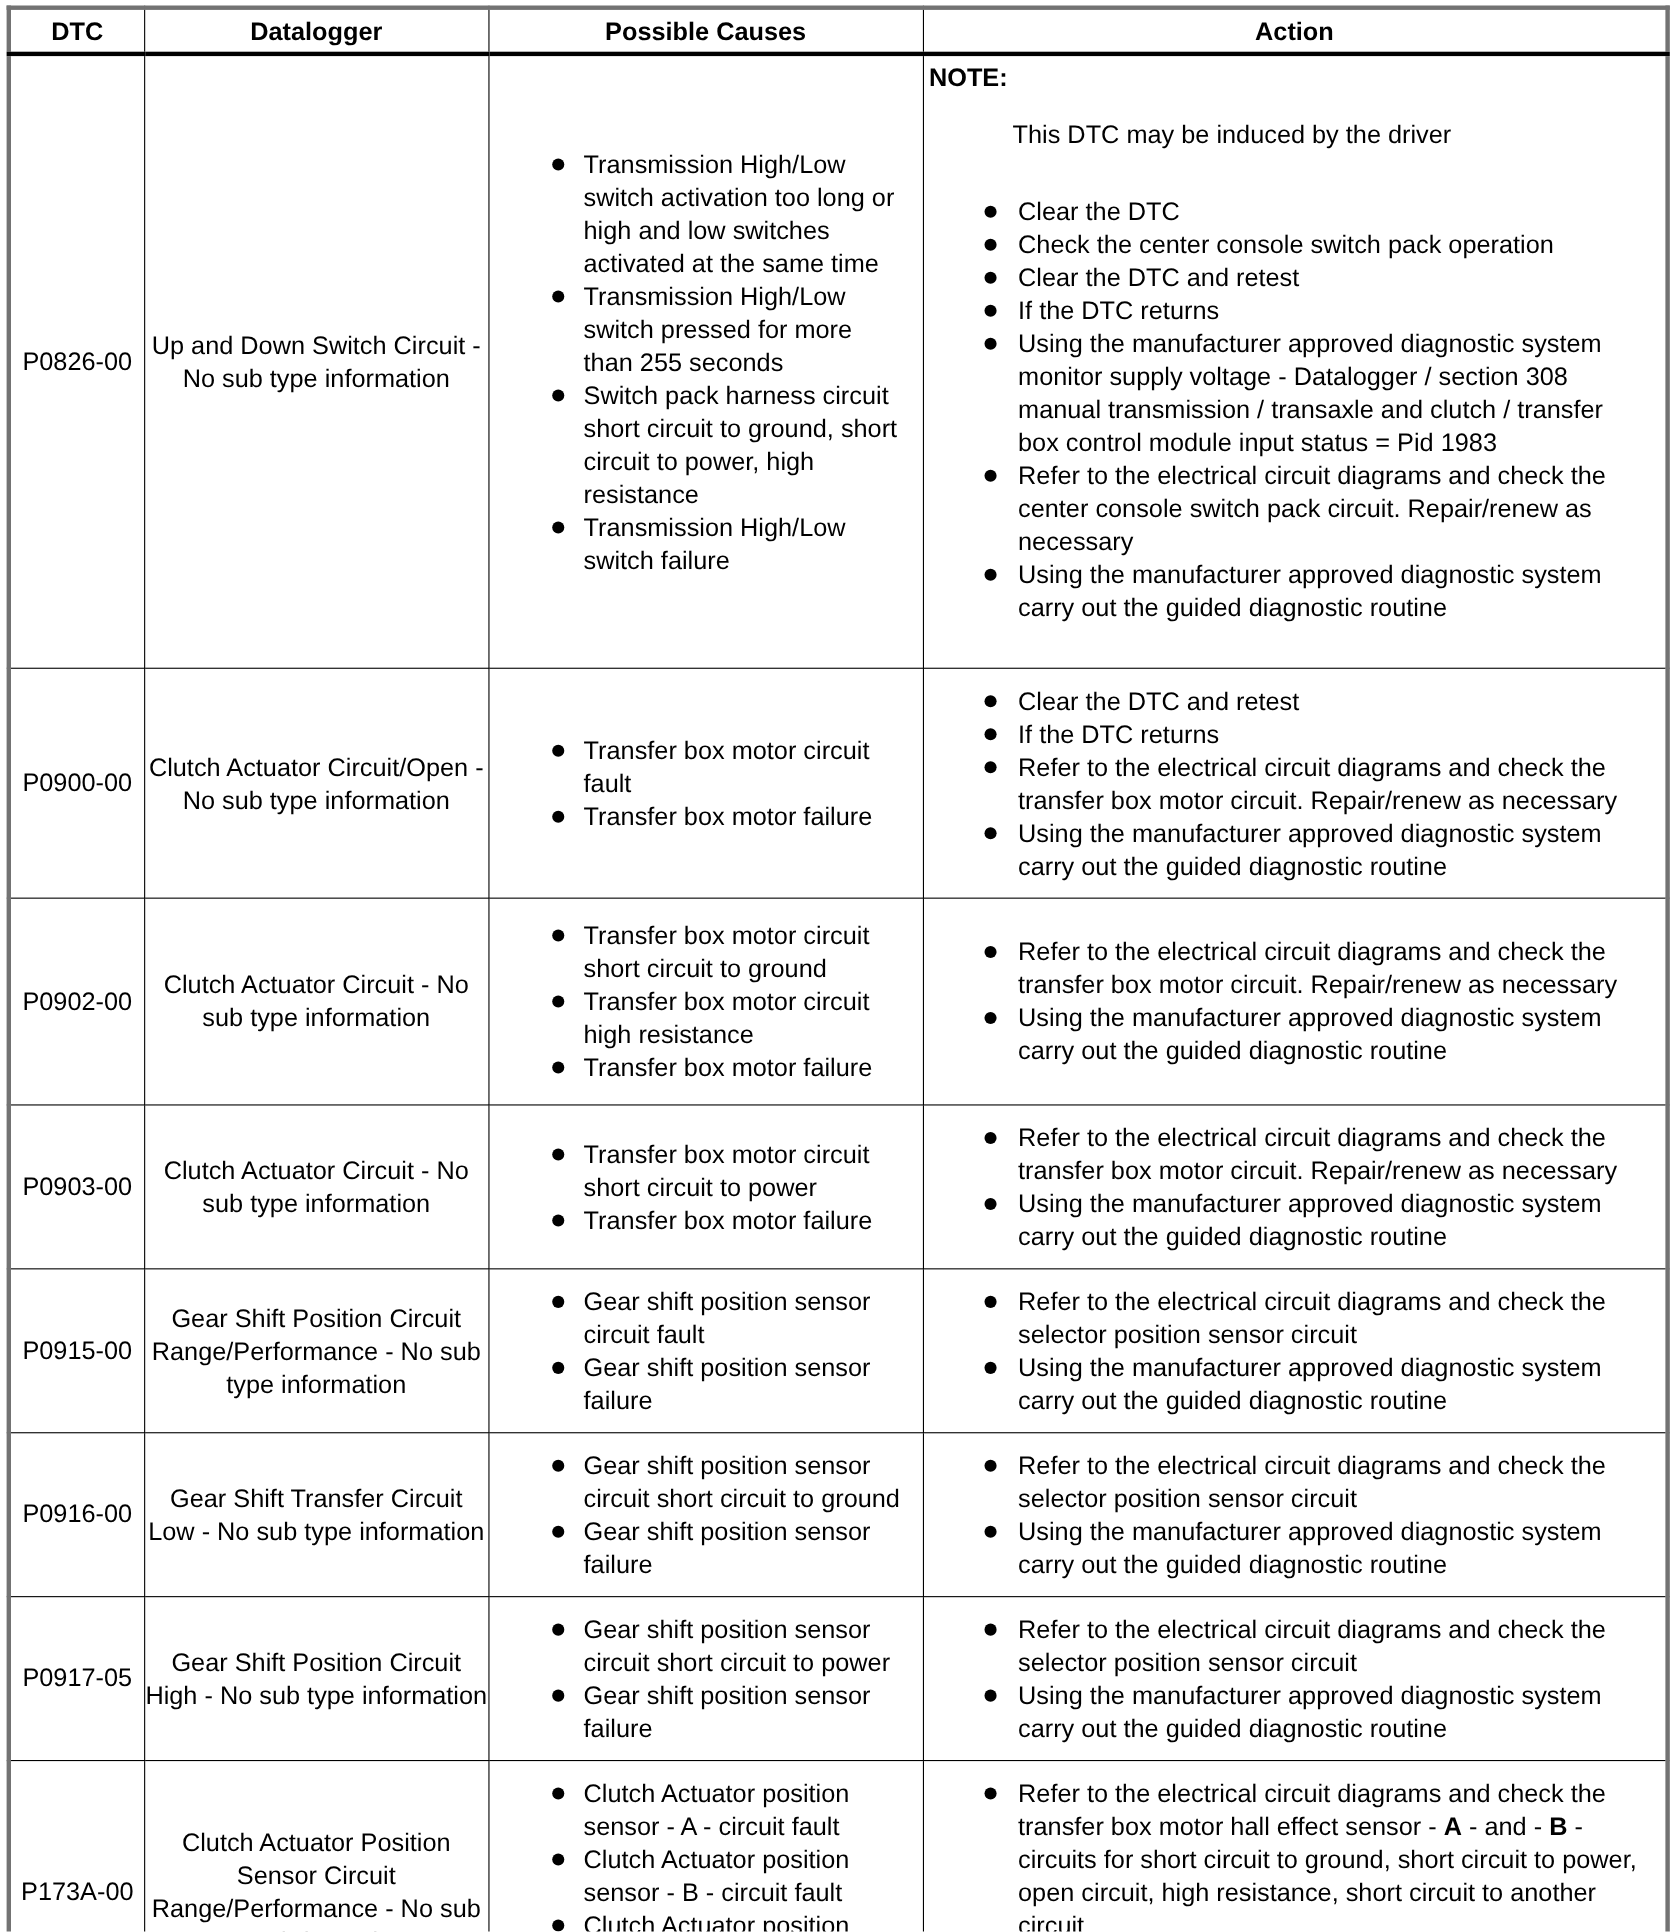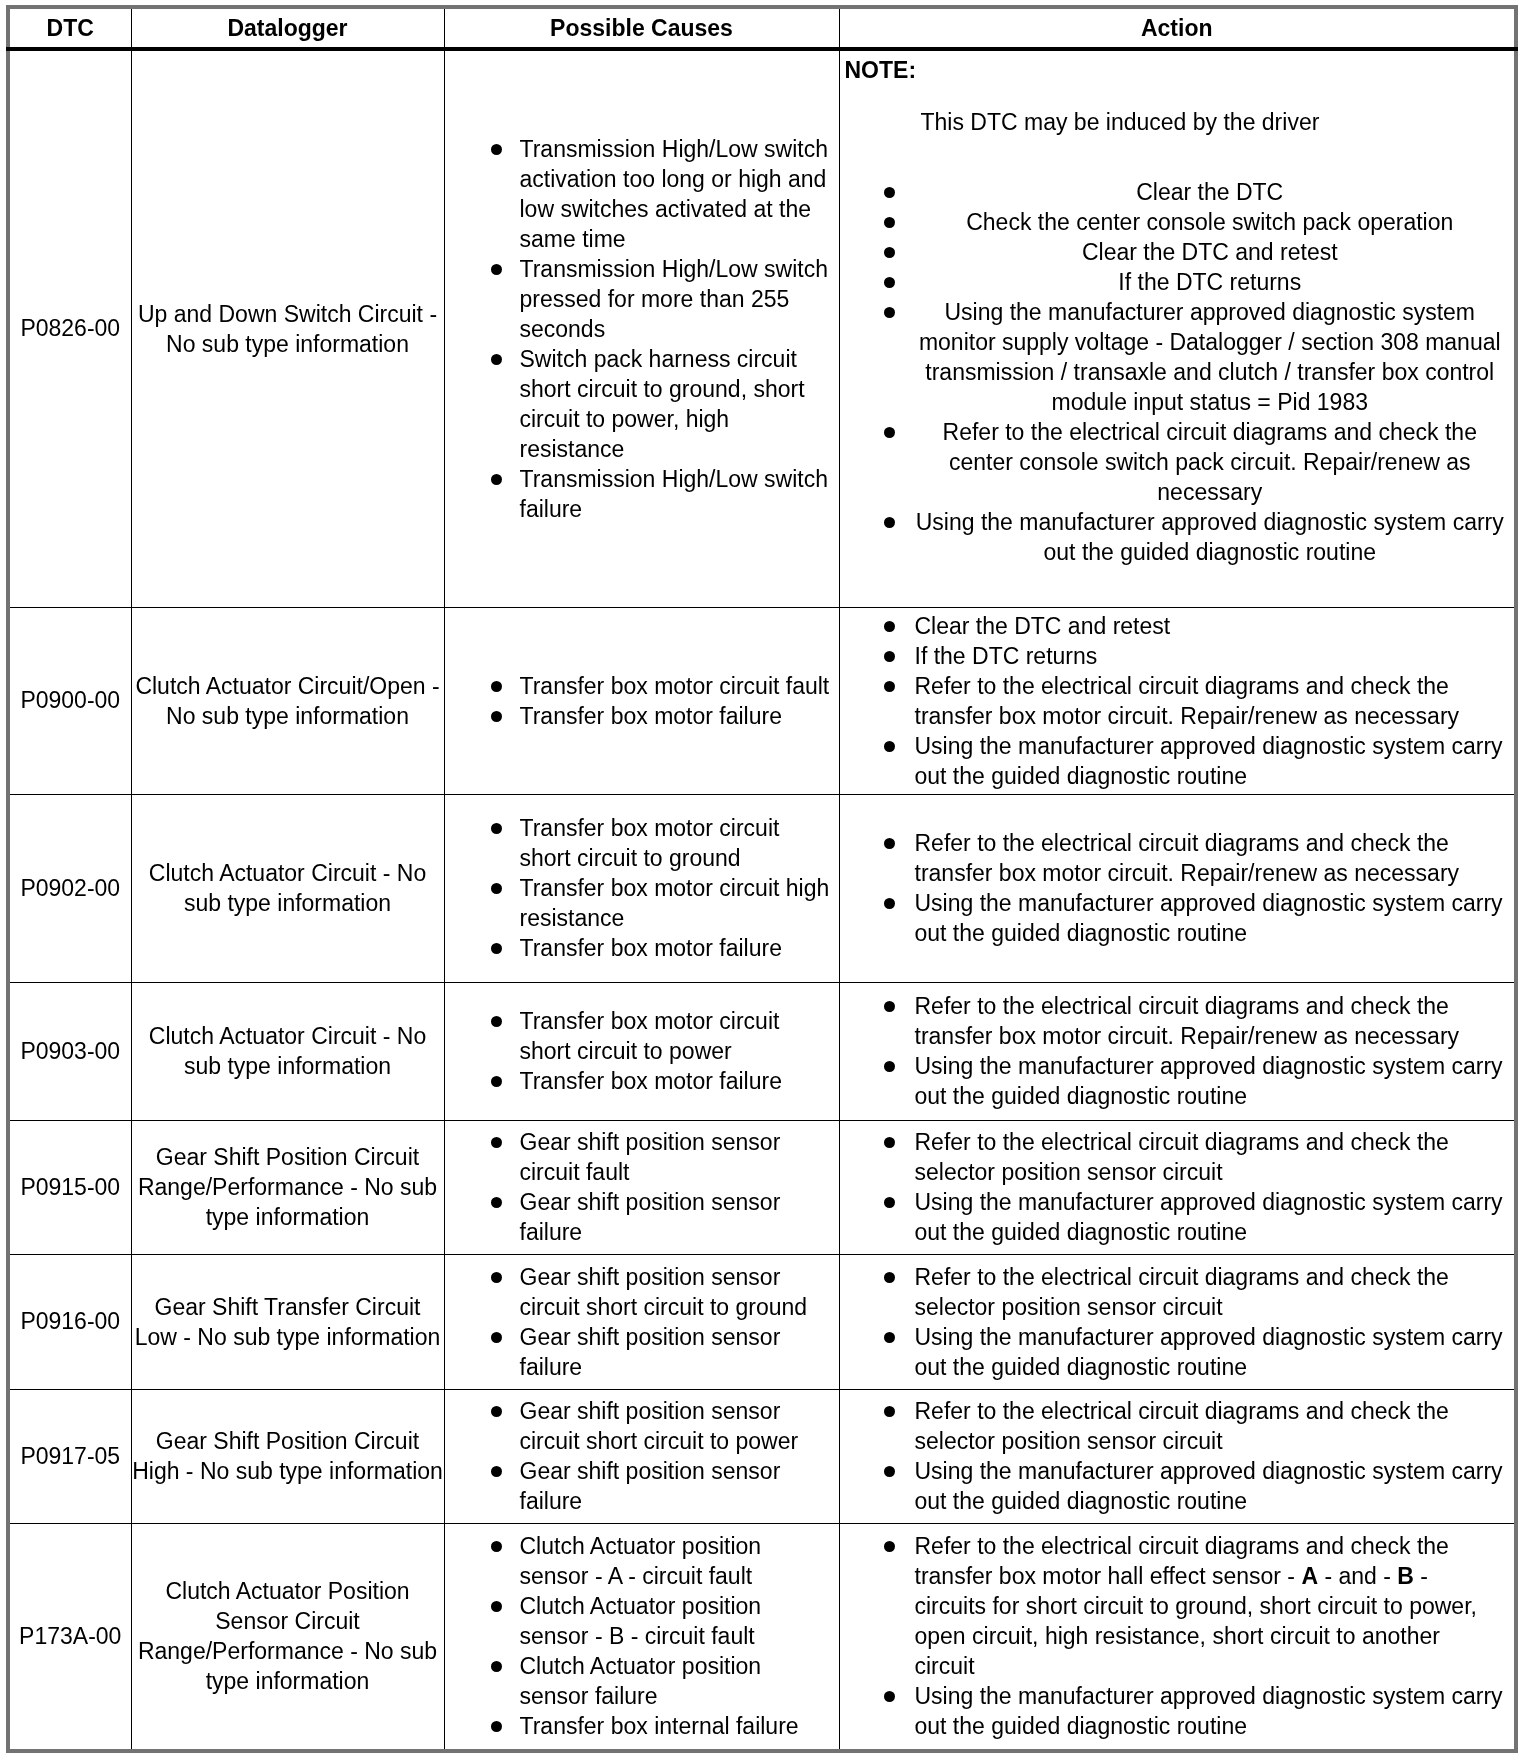--- a/index.html
+++ b/index.html
@@ -53,21 +53,21 @@
       line-height: 30px;
       padding: 0 6px 0 5px;
       text-align: center;
     }
     td.causes, td.action {
       font-size: 23px;
       line-height: 30px;
     }
     ul.bullets {
       list-style: none;
-      margin: 3px;
+      margin: 14px;
       padding: 0 6px 0 17px;
     }
     ul.bullets li {
       position: relative;
       padding-left: 55px;
     }
     ul.bullets li .bullet {
       position: absolute;
       left: 26px;
       top: 10px;
@@ -96,21 +96,20 @@
       margin-top: 22px;
       margin-bottom: 40px;
       font-size: 23px;
       line-height: 30px;
     }
     td.action.row1 {
       vertical-align: top;
     }
     td.action.row1 ul.bullets {
       margin-bottom: 6px;
-      text-align: center;
     }
     b.hl { font-weight: bold; }
 
     tr.r1 { height: 558px; }
     tr.r2 { height: 187px; }
     tr.r3 { height: 188px; }
     tr.r4 { height: 138px; }
     tr.r5 { height: 134px; }
     tr.r6 { height: 135px; }
     tr.r7 { height: 134px; }

